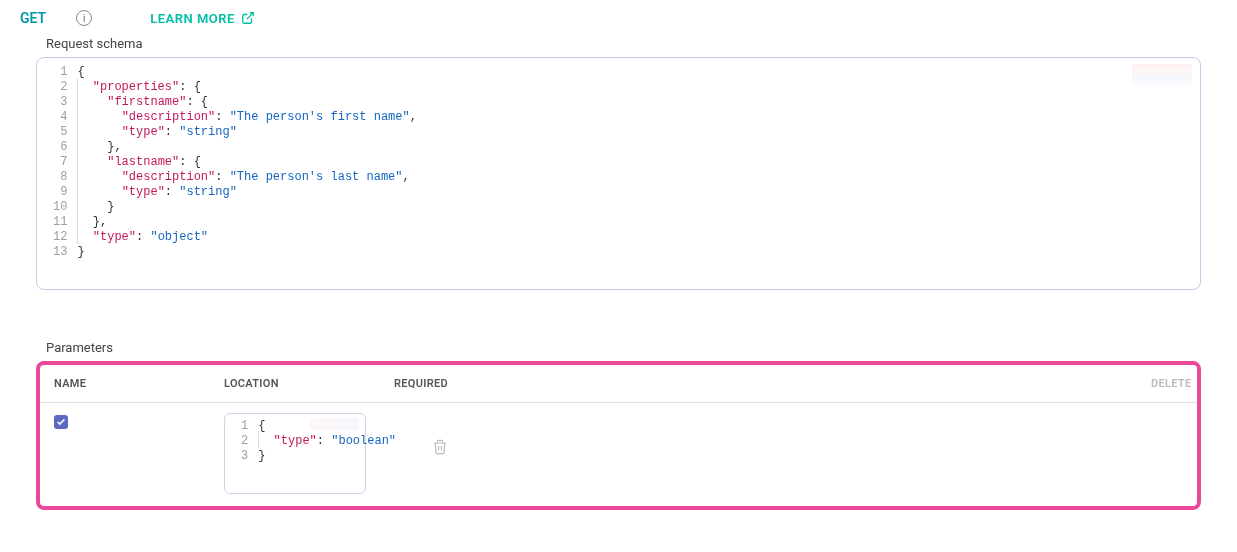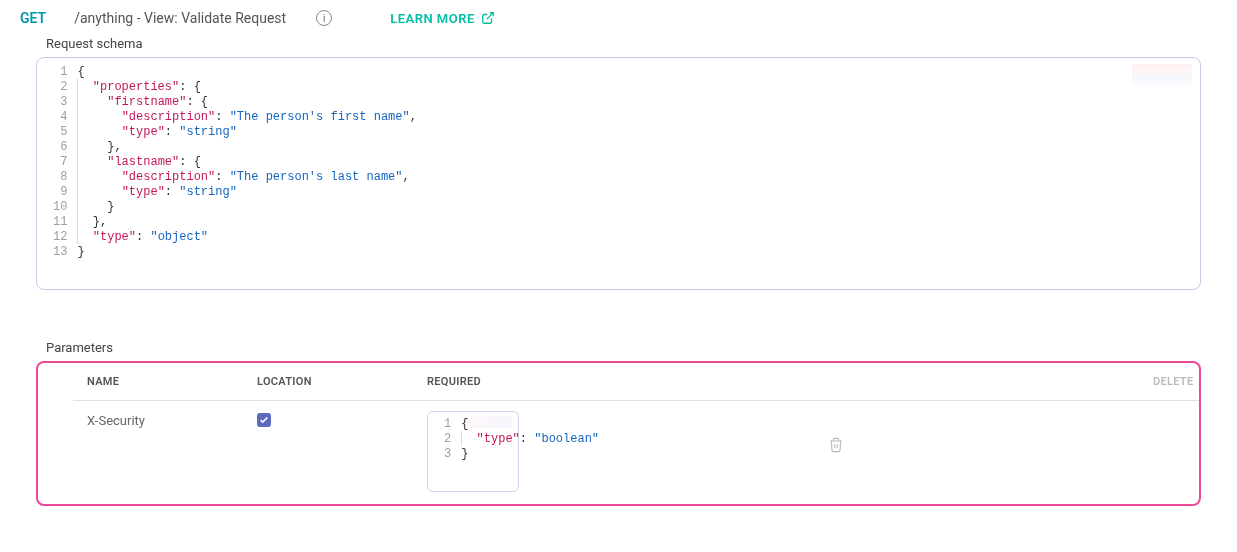--- a/index.html
+++ b/index.html
@@ -93,24 +93,23 @@
     background: linear-gradient(to bottom, #ffdddd 0%, #ffeeee 30%, #eef 60%, #fff 100%);
     opacity: 0.5;
     border-radius: 2px;
   }
   .spacer { height: 30px; }
   .params-wrap {
     margin: 0 36px 20px;
   }
   .params-table {
     width: 100%;
-    border: 2px solid #ec4899;
+    border: 4px solid #ec4899;
     border-radius: 8px;
     overflow: hidden;
-    padding-left: 35px;
   }
   .params-head, .params-row {
     display: grid;
     grid-template-columns: 170px 170px 120px 1fr 60px;
   }
   .params-head {
     border-bottom: 1px solid #e0e0e0;
   }
   .params-head > div {
     padding: 12px 14px;
@@ -163,21 +162,20 @@
     background: linear-gradient(to right, #ffeeee 0%, #eef 100%);
     opacity: 0.5;
     border-radius: 2px;
   }
 </style>
 </head>
 <body>
 
 <div class="header">
   <span class="method">GET</span>
-  <span class="path">/anything - View: Validate Request</span>
   <span class="info-icon">i</span>
   <a class="learn-more">
     <span>LEARN MORE</span>
     <span class="ext-icon">
       <svg width="14" height="14" viewBox="0 0 24 24" fill="none" stroke="#00bfa5" stroke-width="2.2">
         <path d="M18 13v6a2 2 0 0 1-2 2H5a2 2 0 0 1-2-2V8a2 2 0 0 1 2-2h6"></path>
         <polyline points="15 3 21 3 21 9"></polyline>
         <line x1="10" y1="14" x2="21" y2="3"></line>
       </svg>
     </span>
@@ -213,21 +211,20 @@
 <div class="params-wrap">
   <div class="params-table">
     <div class="params-head">
       <div>NAME</div>
       <div>LOCATION</div>
       <div>REQUIRED</div>
       <div></div>
       <div>DELETE</div>
     </div>
     <div class="params-row">
-      <div class="cell-name">X-Security</div>
       <div>
         <span class="checkbox">
           <svg width="10" height="10" viewBox="0 0 24 24" fill="none" stroke="#fff" stroke-width="4">
             <polyline points="20 6 9 17 4 12"></polyline>
           </svg>
         </span>
       </div>
       <div>
         <div class="inner-code-panel">
           <div class="minimap2"></div>

